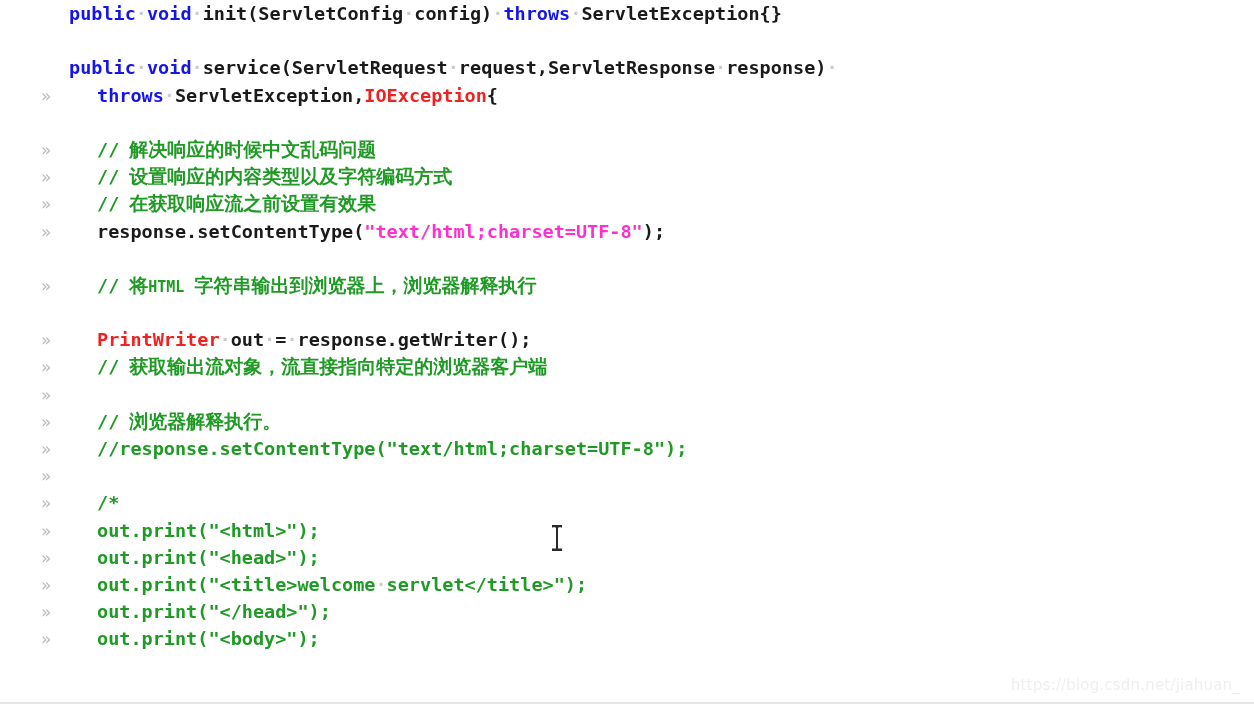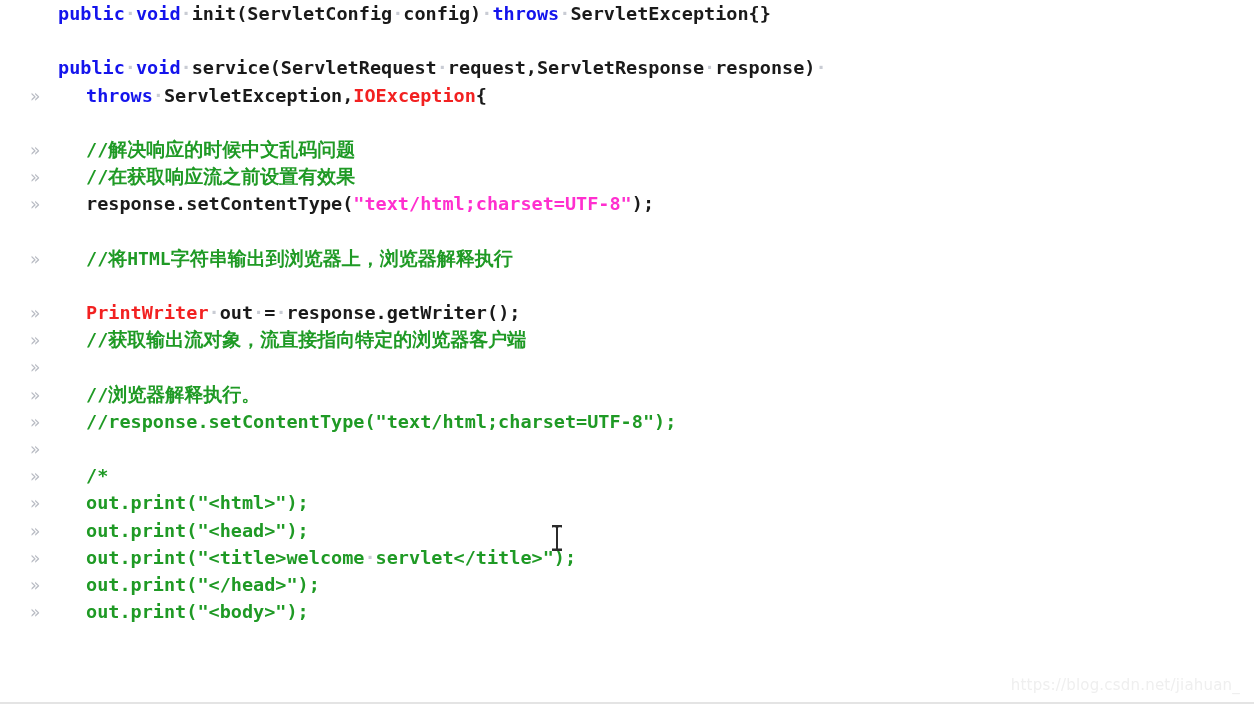--- a/index.html
+++ b/index.html
@@ -27,20 +27,21 @@
 
   .code-line {
     position: relative;
     height: 27.2px;
     line-height: 27.2px;
     white-space: pre;
     font-size: 18.5px;
     font-weight: bold;
     font-family: "DejaVu Sans Mono", "Liberation Mono", monospace;
     letter-spacing: 0px;
+    padding-left: 11px;
   }
 
   
   .tabmark {
     display: inline-block;
     width: 28px;
     color: #b9bcc4;
     font-family: "DejaVu Sans", "Liberation Sans", sans-serif;
     font-weight: normal;
     font-size: 17px;
@@ -56,23 +57,24 @@
   .plain    { color: #1a1a1a; }       
   .type-err { color: #f22121; }       
   .str      { color: #ff2fcf; }       
   .cmt      { color: #1f9a25; }       
   .dot      { color: #c9ccd4; }       
 
   .cn {
     font-family: "DejaVu Sans", "Liberation Sans", sans-serif;
     font-weight: bold;
     font-size: 19px;
+    margin-left: 10px;
   }
   .smallcap {
-    font-size: 18px;
+    font-size: 15px;
     font-family: "DejaVu Sans Mono", "Liberation Mono", monospace;
   }
 
   
   #text-cursor {
     position: absolute;
     width: 12px;
     height: 28px;
     pointer-events: none;
   }
@@ -96,20 +98,21 @@
 
 <div id="editor">
 
   <div id="code-body">
       <div class="code-line" id="line-1"><span class="tabmark blank" style="margin-left: 30px;">&nbsp;</span><span style="display: inline-block; width: 0px;"></span><span class="kw">public</span><span class="dot">·</span><span class="kw">void</span><span class="dot">·</span><span class="plain">init(ServletConfig</span><span class="dot">·</span><span class="plain">config)</span><span class="dot">·</span><span class="kw">throws</span><span class="dot">·</span><span class="plain">ServletException{}</span></div>
       <div class="code-line" id="line-2"><span class="tabmark blank" style="margin-left: 30px;">&nbsp;</span><span style="display: inline-block; width: 0px;"></span></div>
       <div class="code-line" id="line-3"><span class="tabmark blank" style="margin-left: 30px;">&nbsp;</span><span style="display: inline-block; width: 0px;"></span><span class="kw">public</span><span class="dot">·</span><span class="kw">void</span><span class="dot">·</span><span class="plain">service(ServletRequest</span><span class="dot">·</span><span class="plain">request,ServletResponse</span><span class="dot">·</span><span class="plain">response)</span><span class="dot">·</span></div>
       <div class="code-line" id="line-4"><span class="tabmark" style="margin-left: 30px;">»</span><span class="ind1">&nbsp;</span><span class="kw">throws</span><span class="dot">·</span><span class="plain">ServletException,</span><span class="type-err">IOException</span><span class="plain">{</span></div>
       <div class="code-line" id="line-5"><span class="tabmark blank" style="margin-left: 30px;">&nbsp;</span><span style="display: inline-block; width: 0px;"></span></div>
       <div class="code-line" id="line-6"><span class="tabmark" style="margin-left: 30px;">»</span><span class="ind1">&nbsp;</span><span class="cmt">//</span><span class="cmt cn">解决响应的时候中文乱码问题</span></div>
+      <div class="code-line" id="line-7"><span class="tabmark" style="margin-left: 30px;">»</span><span class="ind1">&nbsp;</span><span class="cmt">//</span><span class="cmt cn">设置响应的内容类型以及字符编码方式</span></div>
       <div class="code-line" id="line-8"><span class="tabmark" style="margin-left: 30px;">»</span><span class="ind1">&nbsp;</span><span class="cmt">//</span><span class="cmt cn">在获取响应流之前设置有效果</span></div>
       <div class="code-line" id="line-9"><span class="tabmark" style="margin-left: 30px;">»</span><span class="ind1">&nbsp;</span><span class="plain">response.setContentType(</span><span class="str">"text/html;charset=UTF-8"</span><span class="plain">);</span></div>
       <div class="code-line" id="line-10"><span class="tabmark blank" style="margin-left: 30px;">&nbsp;</span><span style="display: inline-block; width: 0px;"></span></div>
       <div class="code-line" id="line-12"><span class="tabmark" style="margin-left: 30px;">»</span><span class="ind1">&nbsp;</span><span class="cmt">//</span><span class="cmt cn">将</span><span class="cmt smallcap">HTML</span><span class="cmt cn">字符串输出到浏览器上，浏览器解释执行</span></div>
       <div class="code-line" id="line-13"><span class="tabmark blank" style="margin-left: 30px;">&nbsp;</span><span style="display: inline-block; width: 0px;"></span></div>
       <div class="code-line" id="line-15"><span class="tabmark" style="margin-left: 30px;">»</span><span class="ind1">&nbsp;</span><span class="type-err">PrintWriter</span><span class="dot">·</span><span class="plain">out</span><span class="dot">·</span><span class="plain">=</span><span class="dot">·</span><span class="plain">response.getWriter();</span></div>
       <div class="code-line" id="line-14"><span class="tabmark" style="margin-left: 30px;">»</span><span class="ind1">&nbsp;</span><span class="cmt">//</span><span class="cmt cn">获取输出流对象，流直接指向特定的浏览器客户端</span></div>
       <div class="code-line" id="line-16"><span class="tabmark" style="margin-left: 30px;">»</span><span class="ind1">&nbsp;</span></div>
       <div class="code-line" id="line-17"><span class="tabmark" style="margin-left: 30px;">»</span><span class="ind1">&nbsp;</span><span class="cmt">//</span><span class="cmt cn">浏览器解释执行。</span></div>
       <div class="code-line" id="line-18"><span class="tabmark" style="margin-left: 30px;">»</span><span class="ind1">&nbsp;</span><span class="cmt">//response.setContentType("text/html;charset=UTF-8");</span></div>

